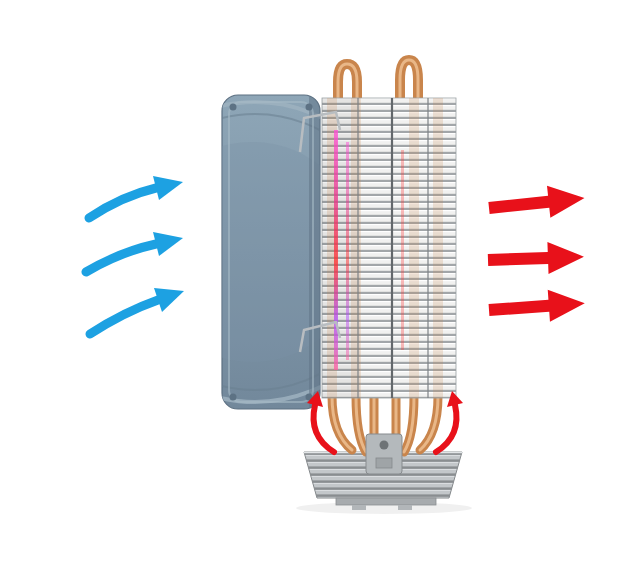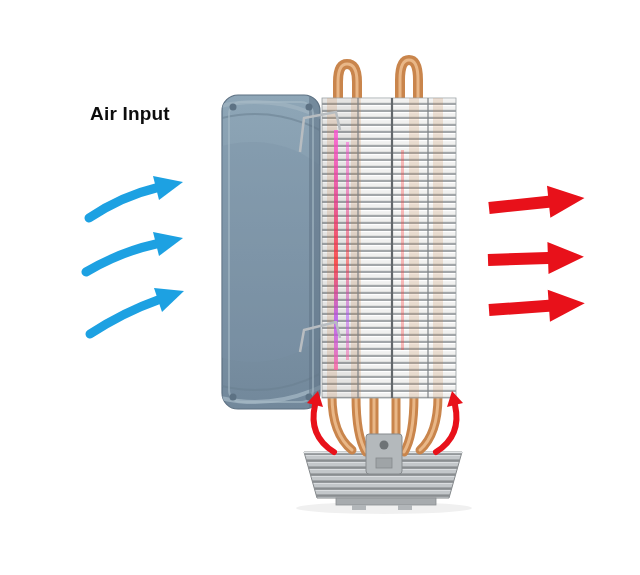--- a/index.html
+++ b/index.html
@@ -19,21 +19,20 @@
     letter-spacing:.2px;
     user-select:none;
   }
   svg.scene{position:absolute;left:0;top:0;}
 </style>
 </head>
 <body>
 
 <div class="canvas">
 
-  <div class="air-input-label">Air Input</div>
 
   <svg class="scene" width="640" height="575" viewBox="0 0 640 575">
 
     <defs>
       <linearGradient id="fanGrad" x1="0" y1="0" x2="0" y2="1">
         <stop offset="0" stop-color="#8ea6b7"></stop>
         <stop offset="1" stop-color="#72889b"></stop>
       </linearGradient>
       <linearGradient id="rgbStreak" x1="0" y1="0" x2="0" y2="1">
         <stop offset="0" stop-color="#ff4fd8"></stop>

